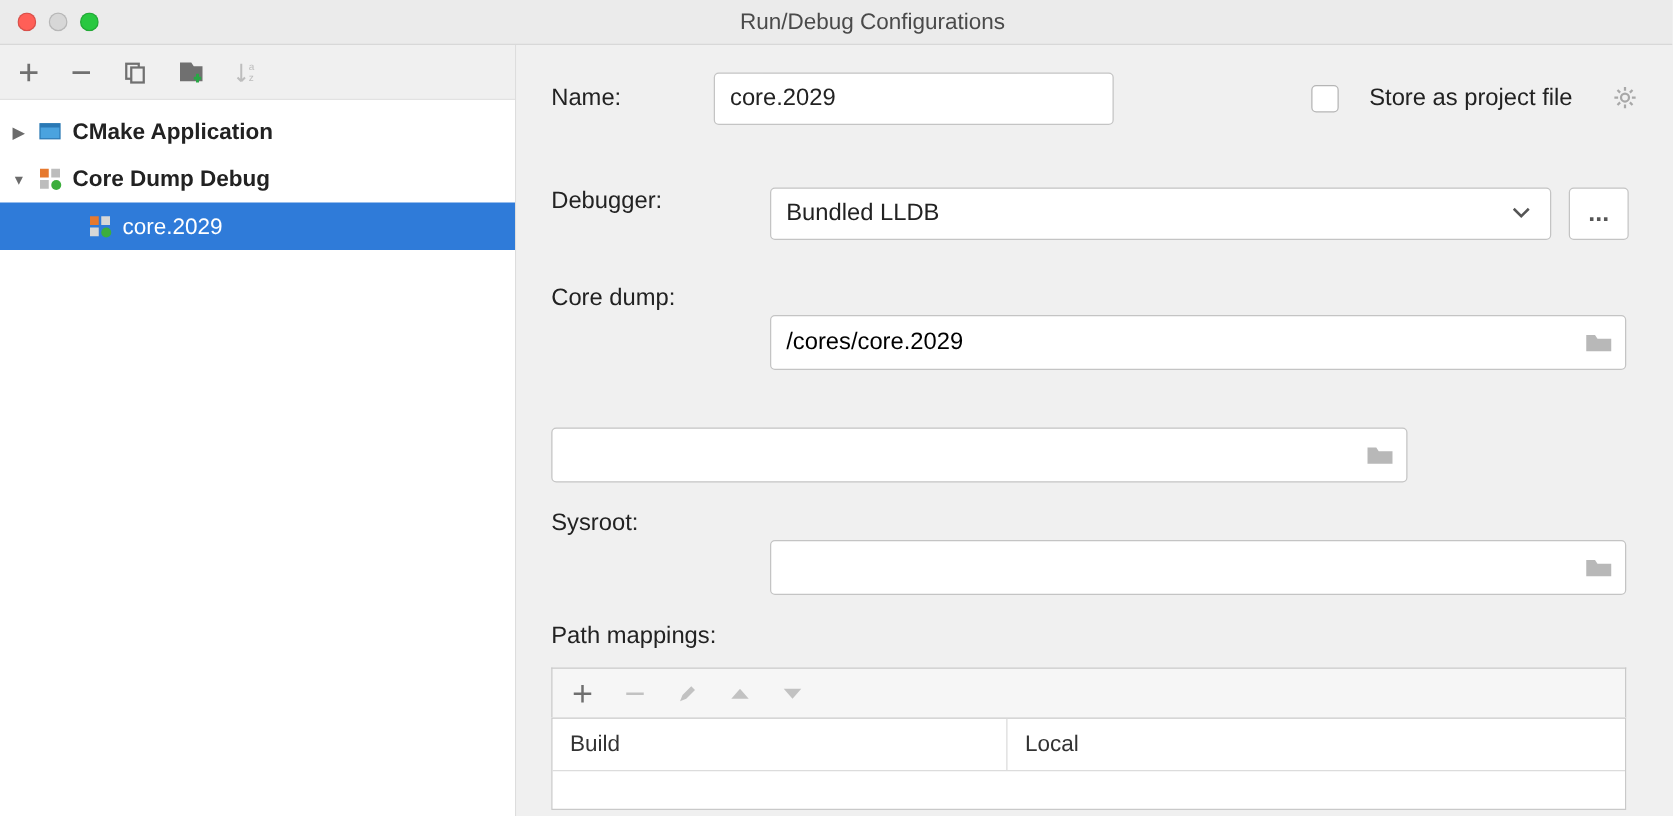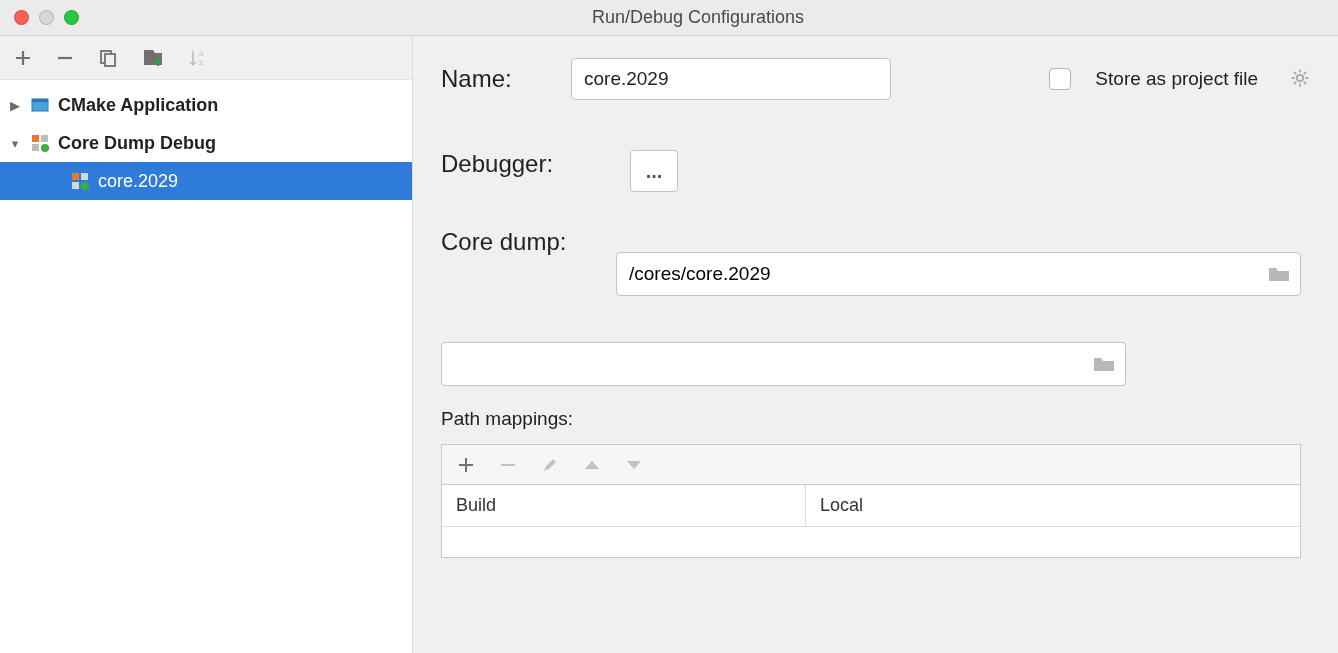--- a/index.html
+++ b/index.html
@@ -104,21 +104,21 @@
 
 
 .form-row {
   display: flex;
   align-items: flex-start;
   margin-bottom: 36px;
 }
 .form-row.tight { margin-bottom: 22px; }
 .form-label {
   width: 175px;
-  font-size: 24px;
+  font-size: 19px;
   color: #222;
 }
 .text-input, .select-box {
   height: 42px;
   background: #fff;
   border: 1px solid #c4c4c4;
   border-radius: 4px;
   padding: 0 12px;
   font-size: 19px;
   color: #222;
@@ -314,20 +314,28 @@
               <g stroke="currentColor" stroke-width="1.8">
                 <path d="M10 1.5v3M10 15.5v3M1.5 10h3M15.5 10h3M4 4l2.1 2.1M13.9 13.9L16 16M16 4l-2.1 2.1M6.1 13.9L4 16"></path>
               </g>
             </svg>
         </span>
       </div>
     </div>
 
     <div class="form-row">
       <div class="form-label">Debugger:</div>
+      <div class="select-box">
+        <span>Bundled LLDB</span>
+        <span>
+            <svg width="14" height="10" viewBox="0 0 14 10">
+              <path d="M1 1l6 6 6-6" fill="none" stroke="#555" stroke-width="2"></path>
+            </svg>
+          </span>
+      </div>
       <div class="ellipsis-btn">...</div>
     </div>
 
     <div class="form-row tight">
       <div class="form-label">Core dump:</div>
       <div class="input-with-icon">
         <input value="/cores/core.2029" style="">
         <span class="browse-icon">
           <svg width="22" height="18" viewBox="0 0 22 18">
               <path d="M1 3h7l2 3h11v10H1z" fill="currentColor"></path>
@@ -339,20 +347,31 @@
     <div class="form-row tight">
       <div class="input-with-icon">
         <span class="browse-icon">
           <svg width="22" height="18" viewBox="0 0 22 18">
               <path d="M1 3h7l2 3h11v10H1z" fill="currentColor"></path>
             </svg>
         </span>
       </div>
     </div>
 
+    <div class="form-row tight">
+      <div class="form-label">Sysroot:</div>
+      <div class="input-with-icon">
+        <input value="" style="">
+        <span class="browse-icon">
+          <svg width="22" height="18" viewBox="0 0 22 18">
+              <path d="M1 3h7l2 3h11v10H1z" fill="currentColor"></path>
+            </svg>
+        </span>
+      </div>
+    </div>
 
     <div class="section-label">Path mappings:</div>
 
     <div class="path-toolbar">
       <span class="pt-icon">
           <svg width="16" height="16" viewBox="0 0 16 16">
             <path d="M8 1v14M1 8h14" stroke="currentColor" stroke-width="2"></path>
           </svg>
         </span>
       <span class="pt-icon disabled">

